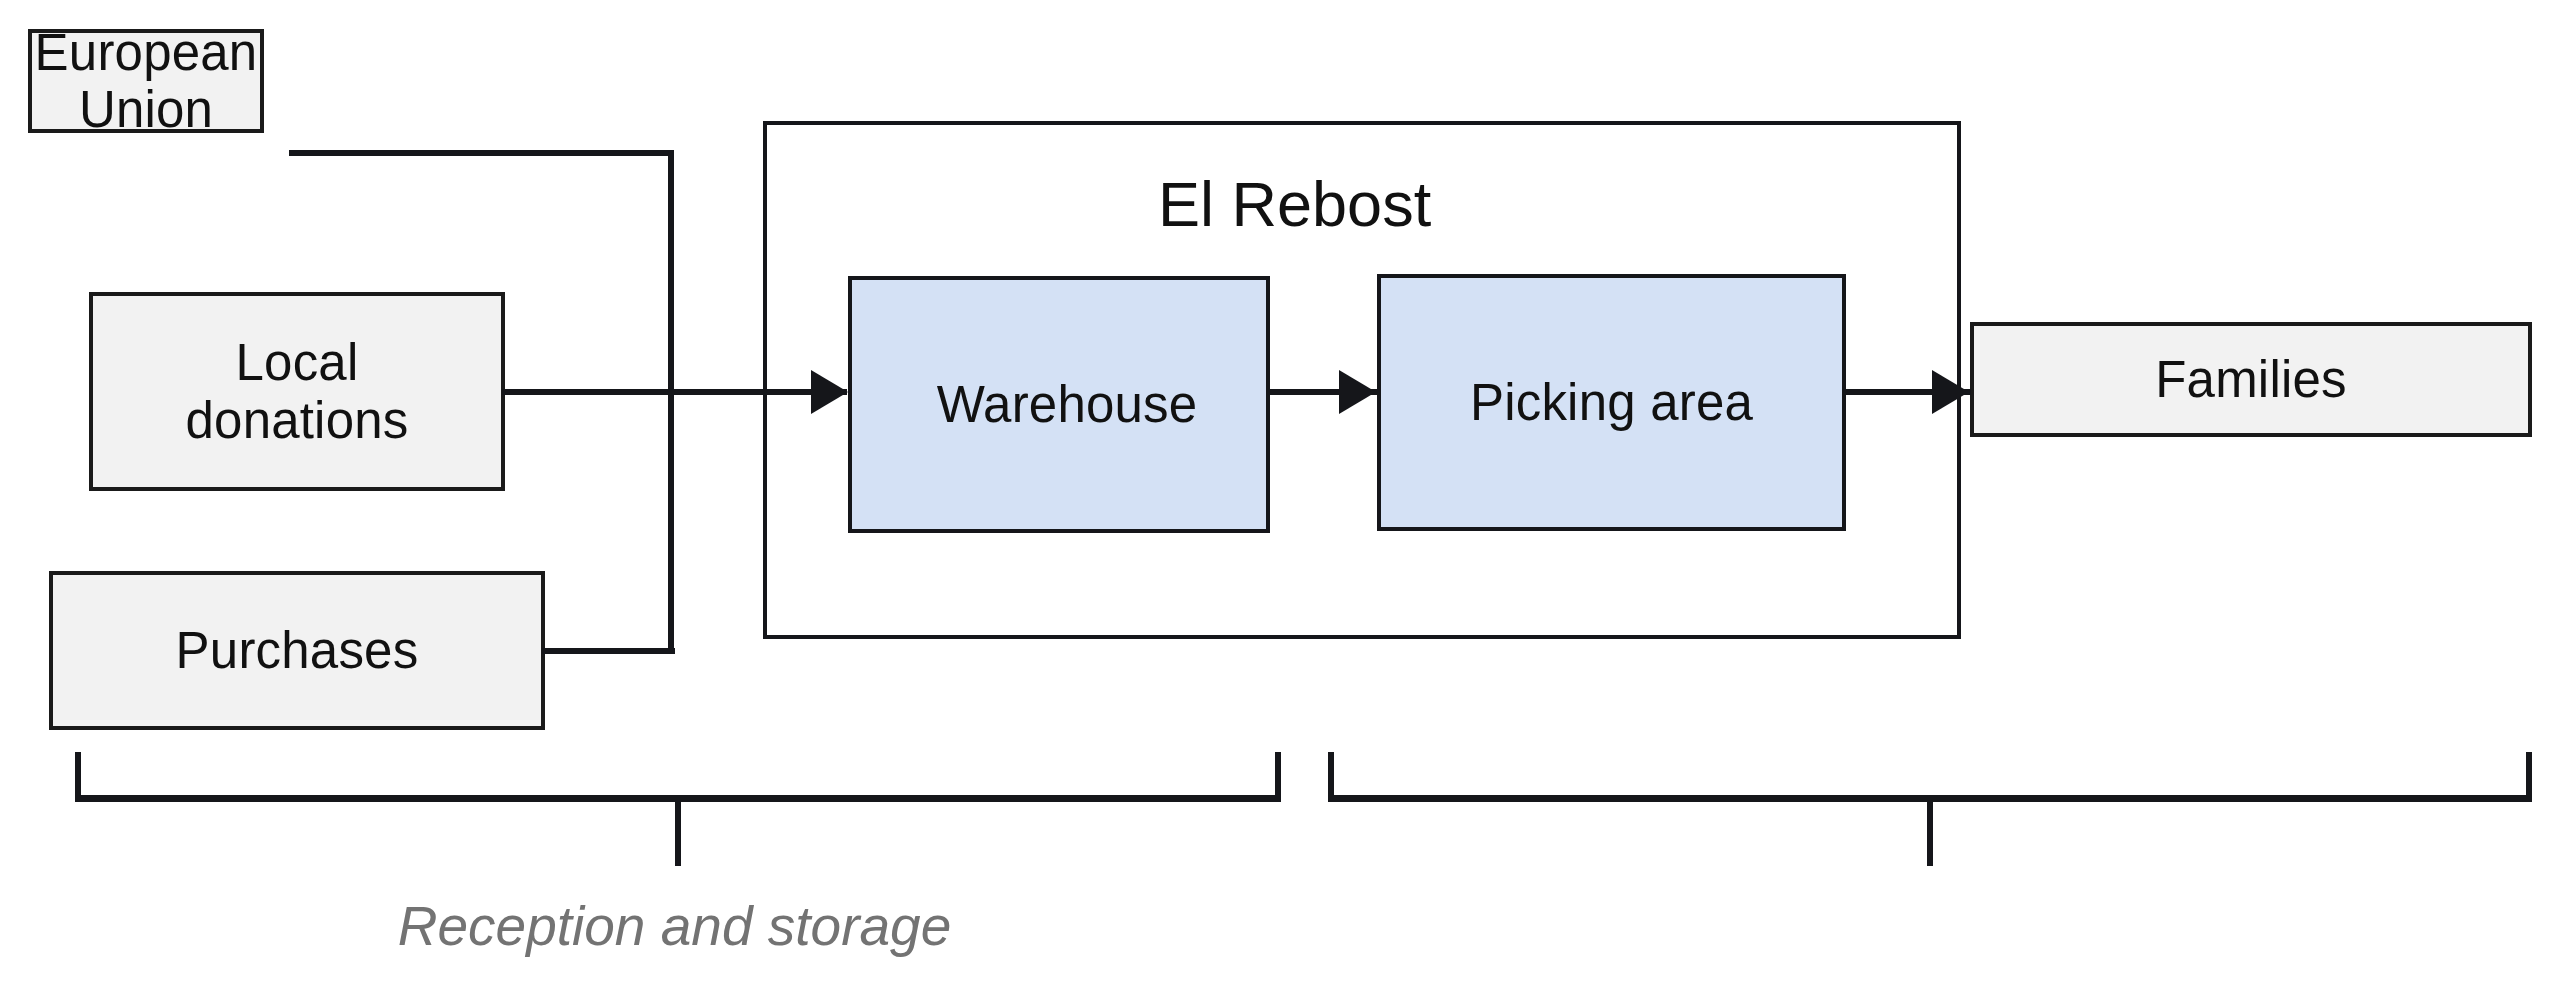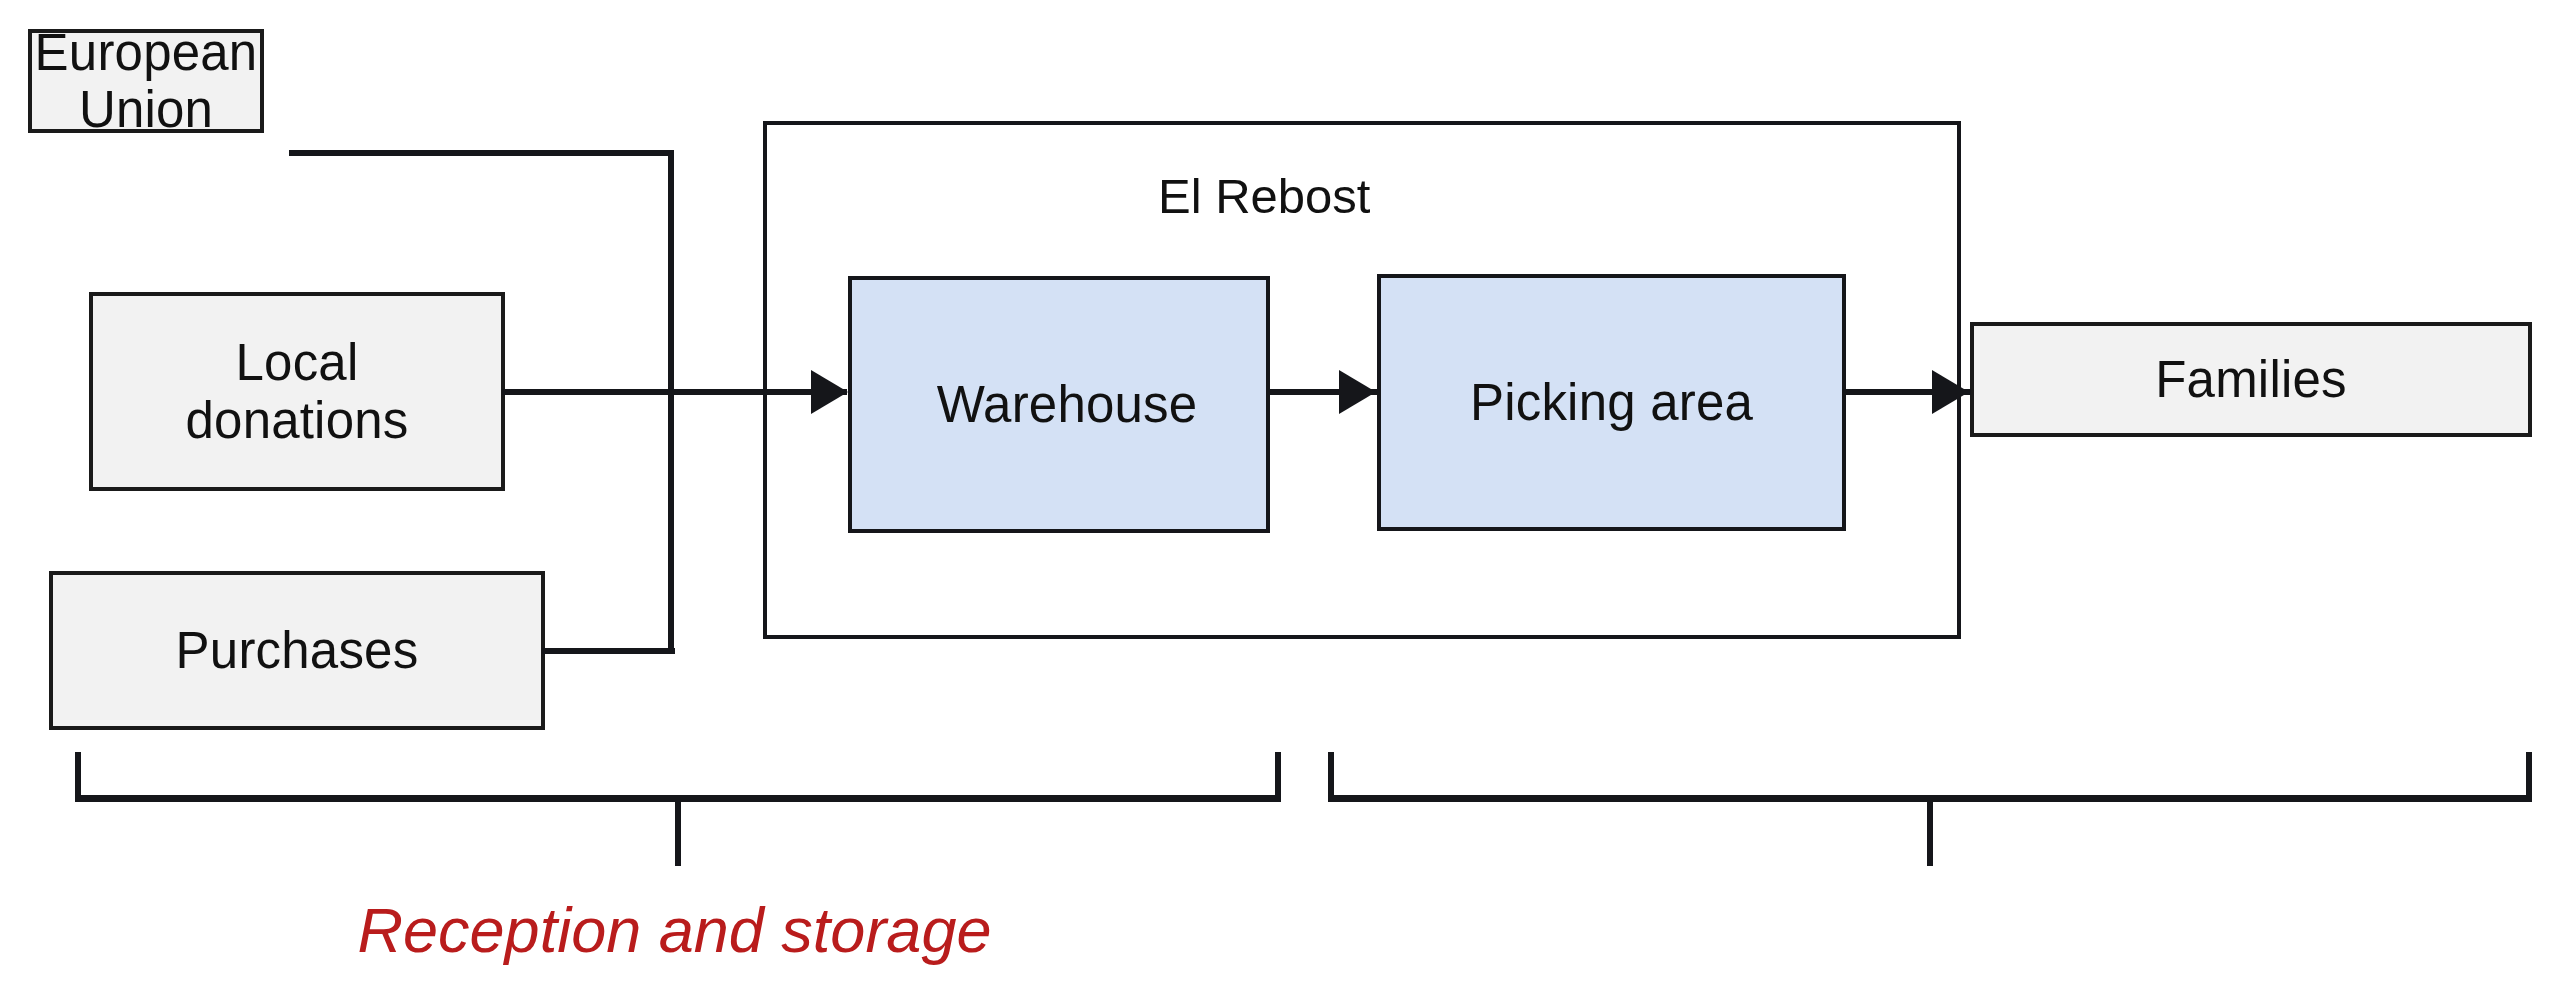--- a/index.html
+++ b/index.html
@@ -38,21 +38,21 @@
   .node .lbl { display: block; padding: 0 8.9px; }
 
   .group-box {
     position: absolute;
     box-sizing: border-box;
     border: 4.4px solid #15161a;
     background: transparent;
   }
   .group-title {
     position: absolute;
-    font-size: 49px;
+    font-size: 63px;
     color: #111111;
     white-space: nowrap;
   }
 
   
   .hline {
     position: absolute;
     background: #15161a;
     height: 6.2px;
   }
@@ -79,23 +79,23 @@
     border-right: 6.2px solid #15161a;
     border-bottom: 7px solid #15161a;
   }
   .bracket-stem {
     position: absolute;
     width: 6.2px;
     background: #15161a;
   }
   .phase-label {
     position: absolute;
-    font-size: 63px;
+    font-size: 55px;
     font-style: italic;
-    color: #b91c1c;
+    color: #737373;
     white-space: nowrap;
     text-align: center;
   }
 </style>
 </head>
 <body>
 
 <div id="stage">
 
   <div class="node" style="left:28px; top:29px; width:236px; height:104px;">

